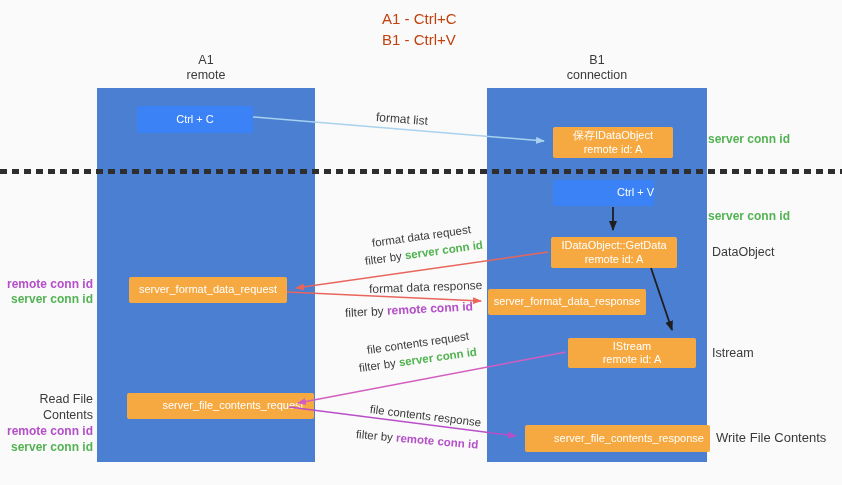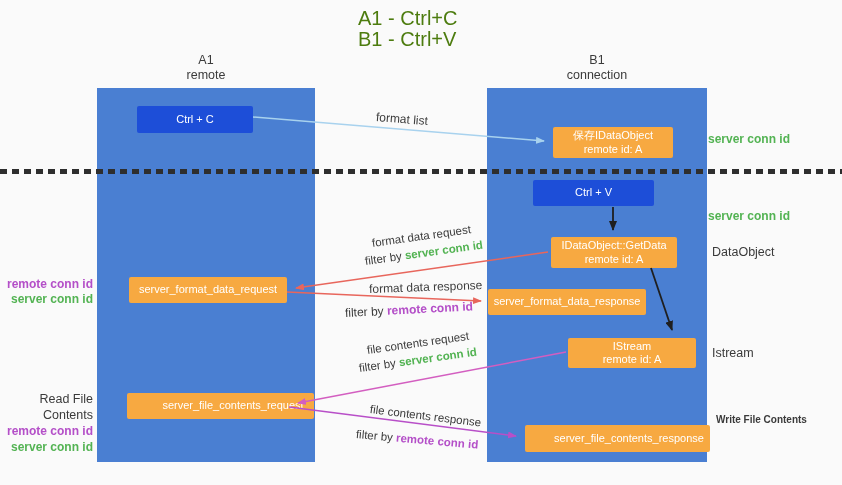--- a/index.html
+++ b/index.html
@@ -1,57 +1,57 @@
 <!DOCTYPE html>
 <html><head>
 <meta charset="utf-8">
 <style>
   html,body { margin:0; padding:0; background:#fafafa; }
   #canvas {
     position:relative; width:842px; height:485px; background:#fafafa;
     font-family:"Liberation Sans", sans-serif; overflow:hidden;
   }
   
-  #title { position:absolute; left:358px; top:8px; font-size:20px; line-height:21px; color:#4d7c0f; }
+  #title { position:absolute; left:382px; top:8px; font-size:15px; line-height:21px; color:#c2410c; }
   
   .lane-hdr { position:absolute; top:53px; text-align:center; font-size:12.5px; line-height:15px; color:#3b3b3b; }
   #hdr-left { left:97px; width:218px; }
   #hdr-right { left:487px; width:220px; }
   
   .lane { position:absolute; top:88px; height:374px; background:#4a7fd2; }
   #lane-left { left:97px; width:218px; }
   #lane-right { left:487px; width:220px; }
   
   #dotted { position:absolute; left:0; top:169px; width:842px; height:5px;
     background:repeating-linear-gradient(90deg,#2e2e2e 0 7px,transparent 7px 12px); }
   
   .node { position:absolute; color:#fff; font-size:11px; line-height:13.5px;
     display:flex; flex-direction:column; align-items:center; justify-content:center;
     text-align:center; border-radius:2px; }
   .orange { background:#f7a941; }
-  .green  { background:#1d4ed8; }
+  .green  { background:#3b82f6; }
   #node-ctrl-c   { left:137px; top:106px; width:116px; height:27px; }
   #node-save     { left:553px; top:127px; width:120px; height:31px; }
-  #node-ctrl-v   { left:533px; top:180px; width:121px; height:26px; }
+  #node-ctrl-v   { left:553px; top:180px; width:101px; height:26px;align-items:flex-end; }
   #node-getdata  { left:551px; top:237px; width:126px; height:31px; }
   #node-format-req { left:129px; top:277px; width:158px; height:26px; }
   #node-format-res { left:488px; top:289px; width:158px; height:26px; }
   #node-istream  { left:568px; top:338px; width:128px; height:30px; }
   #node-file-req { left:127px; top:393px; width:162px; height:26px;padding-left:25px; }
   #node-file-res { left:525px; top:425px; width:162px; height:27px;padding-left:23px; }
   
   .slabel { position:absolute; font-size:12px; white-space:nowrap; }
   .dark { color:#3a3a3a; }
   .bold-green  { color:#53b353; font-weight:bold; }
   .bold-purple { color:#b44fc8; font-weight:bold; }
   #lbl-scid1 { left:708px; top:132px; }
   #lbl-scid2 { left:708px; top:209px; }
   #lbl-dataobject { left:712px; top:245px; font-size:12.5px; }
   #lbl-istream    { left:712px; top:346px; font-size:12.5px; }
-  #lbl-write      { left:716px; top:414px; font-size:10px;font-weight:bold; }
+  #lbl-write      { left:716px; top:430px; font-size:13px; }
   .left-group { position:absolute; left:0; width:93px; text-align:right; font-size:12px; }
   #left-group-1 { top:277px; line-height:15px; }
   #left-group-2 { top:391px; line-height:16px;text-align:right; }
   
   .alabel { position:absolute; font-size:11.5px; color:#3c3c3c; white-space:nowrap; transform-origin:left center; }
   #al-format-list { left:376px; top:110px; transform:rotate(4.5deg); font-size:12px; }
   #al-fdr        { left:372px; top:237px; transform:rotate(-8deg); }
   #al-fdr-filter { left:365px; top:255px; transform:rotate(-8deg); }
   #al-fds        { left:369px; top:282px; transform:rotate(-2deg); font-size:12px; }
   #al-fds-filter { left:345px; top:306px; transform:rotate(-3deg); font-size:12px; }

